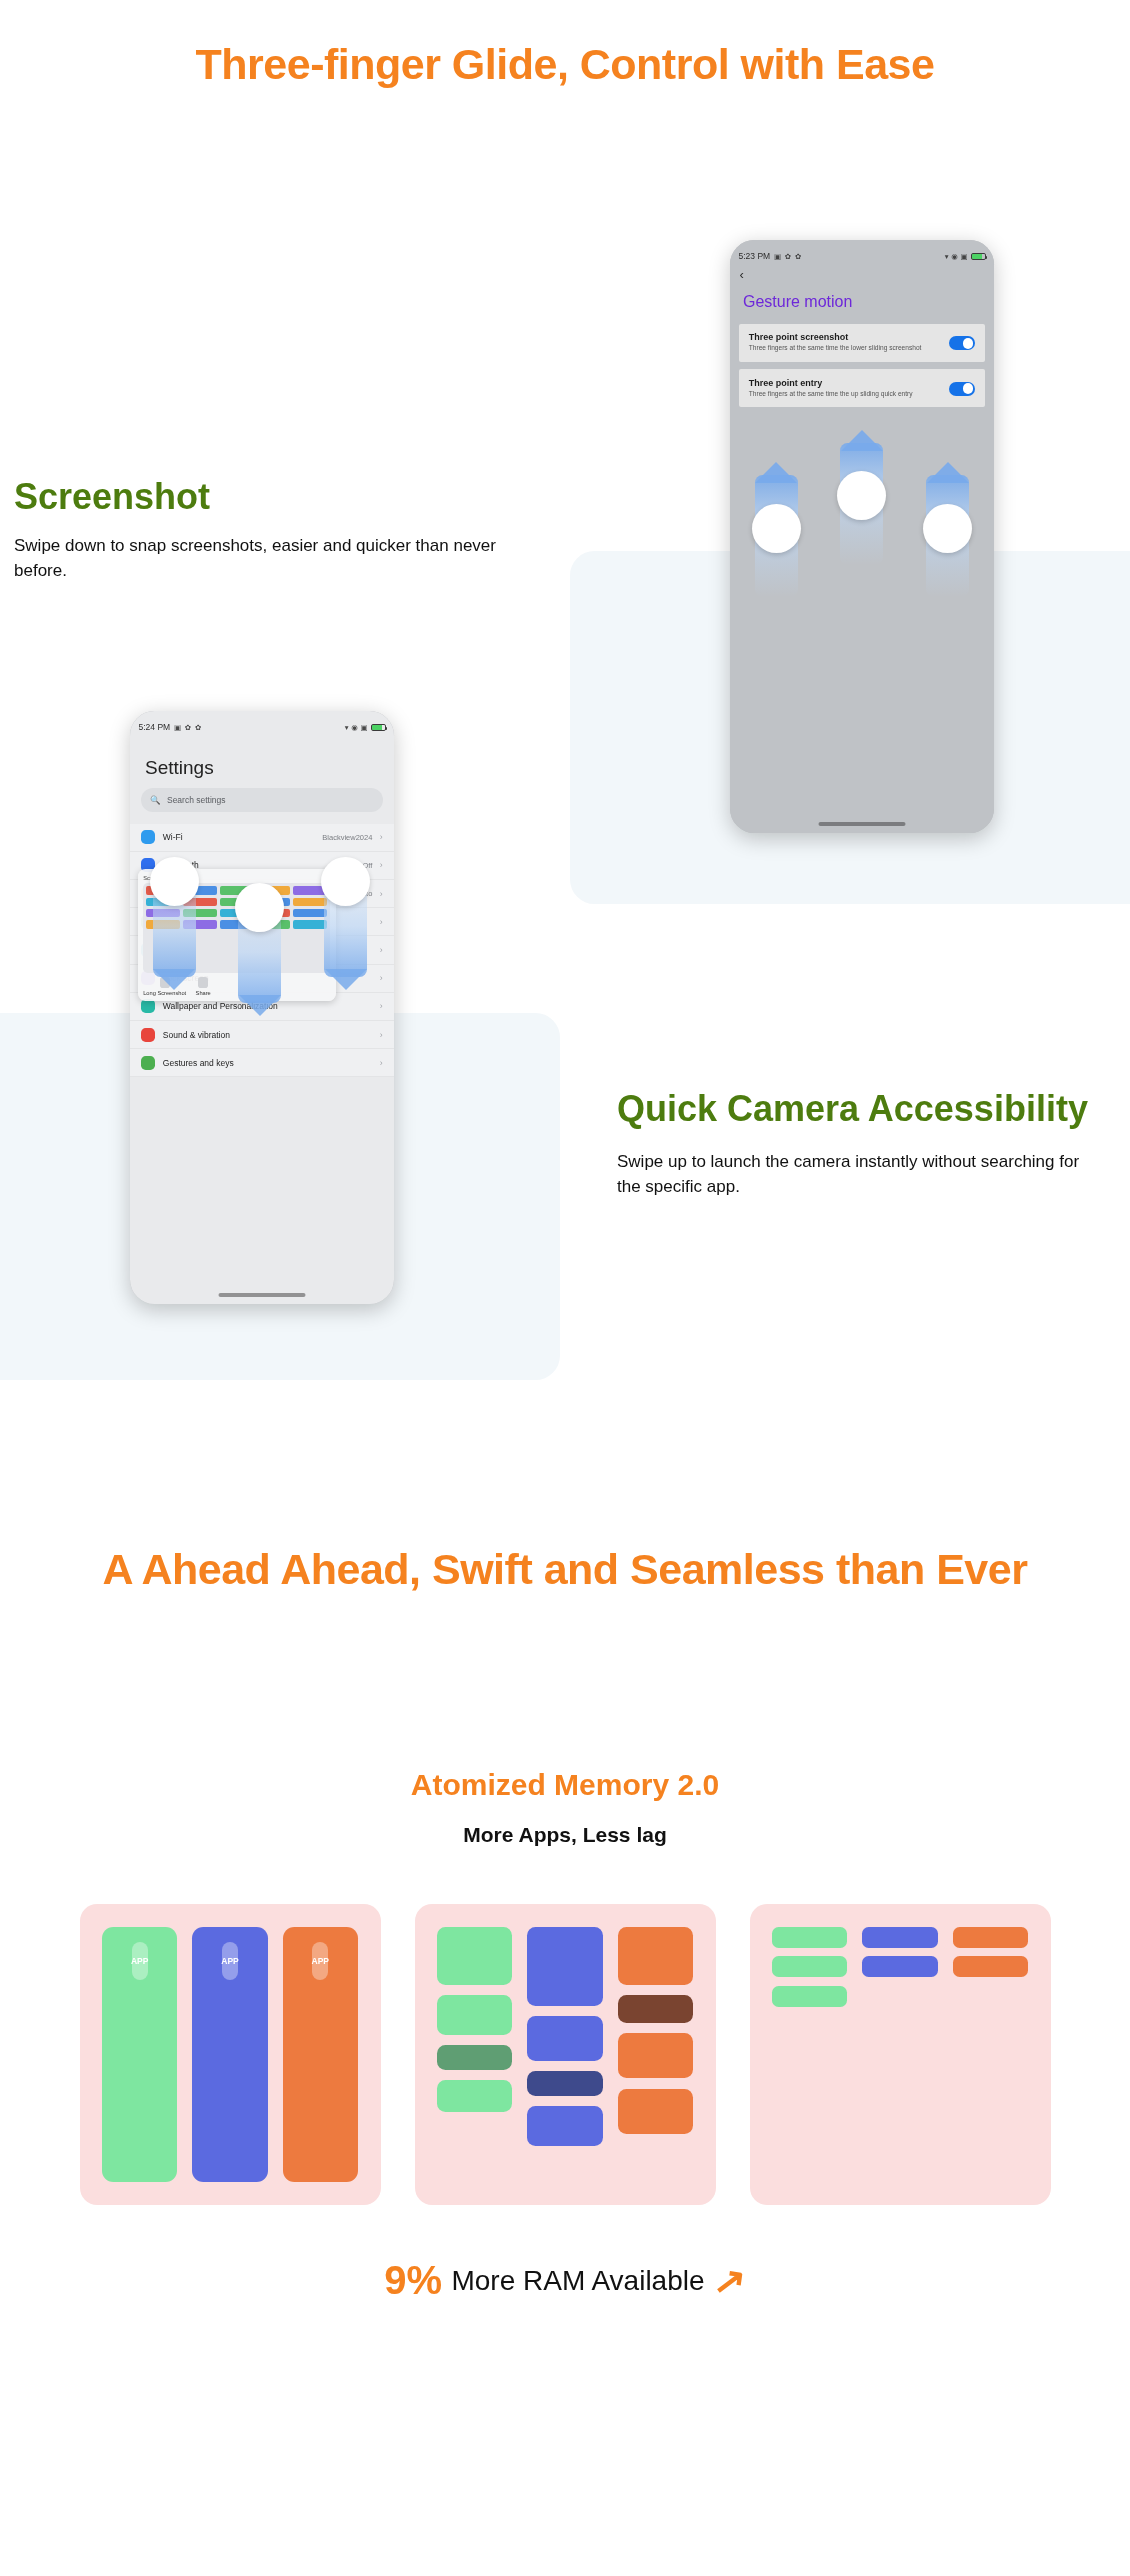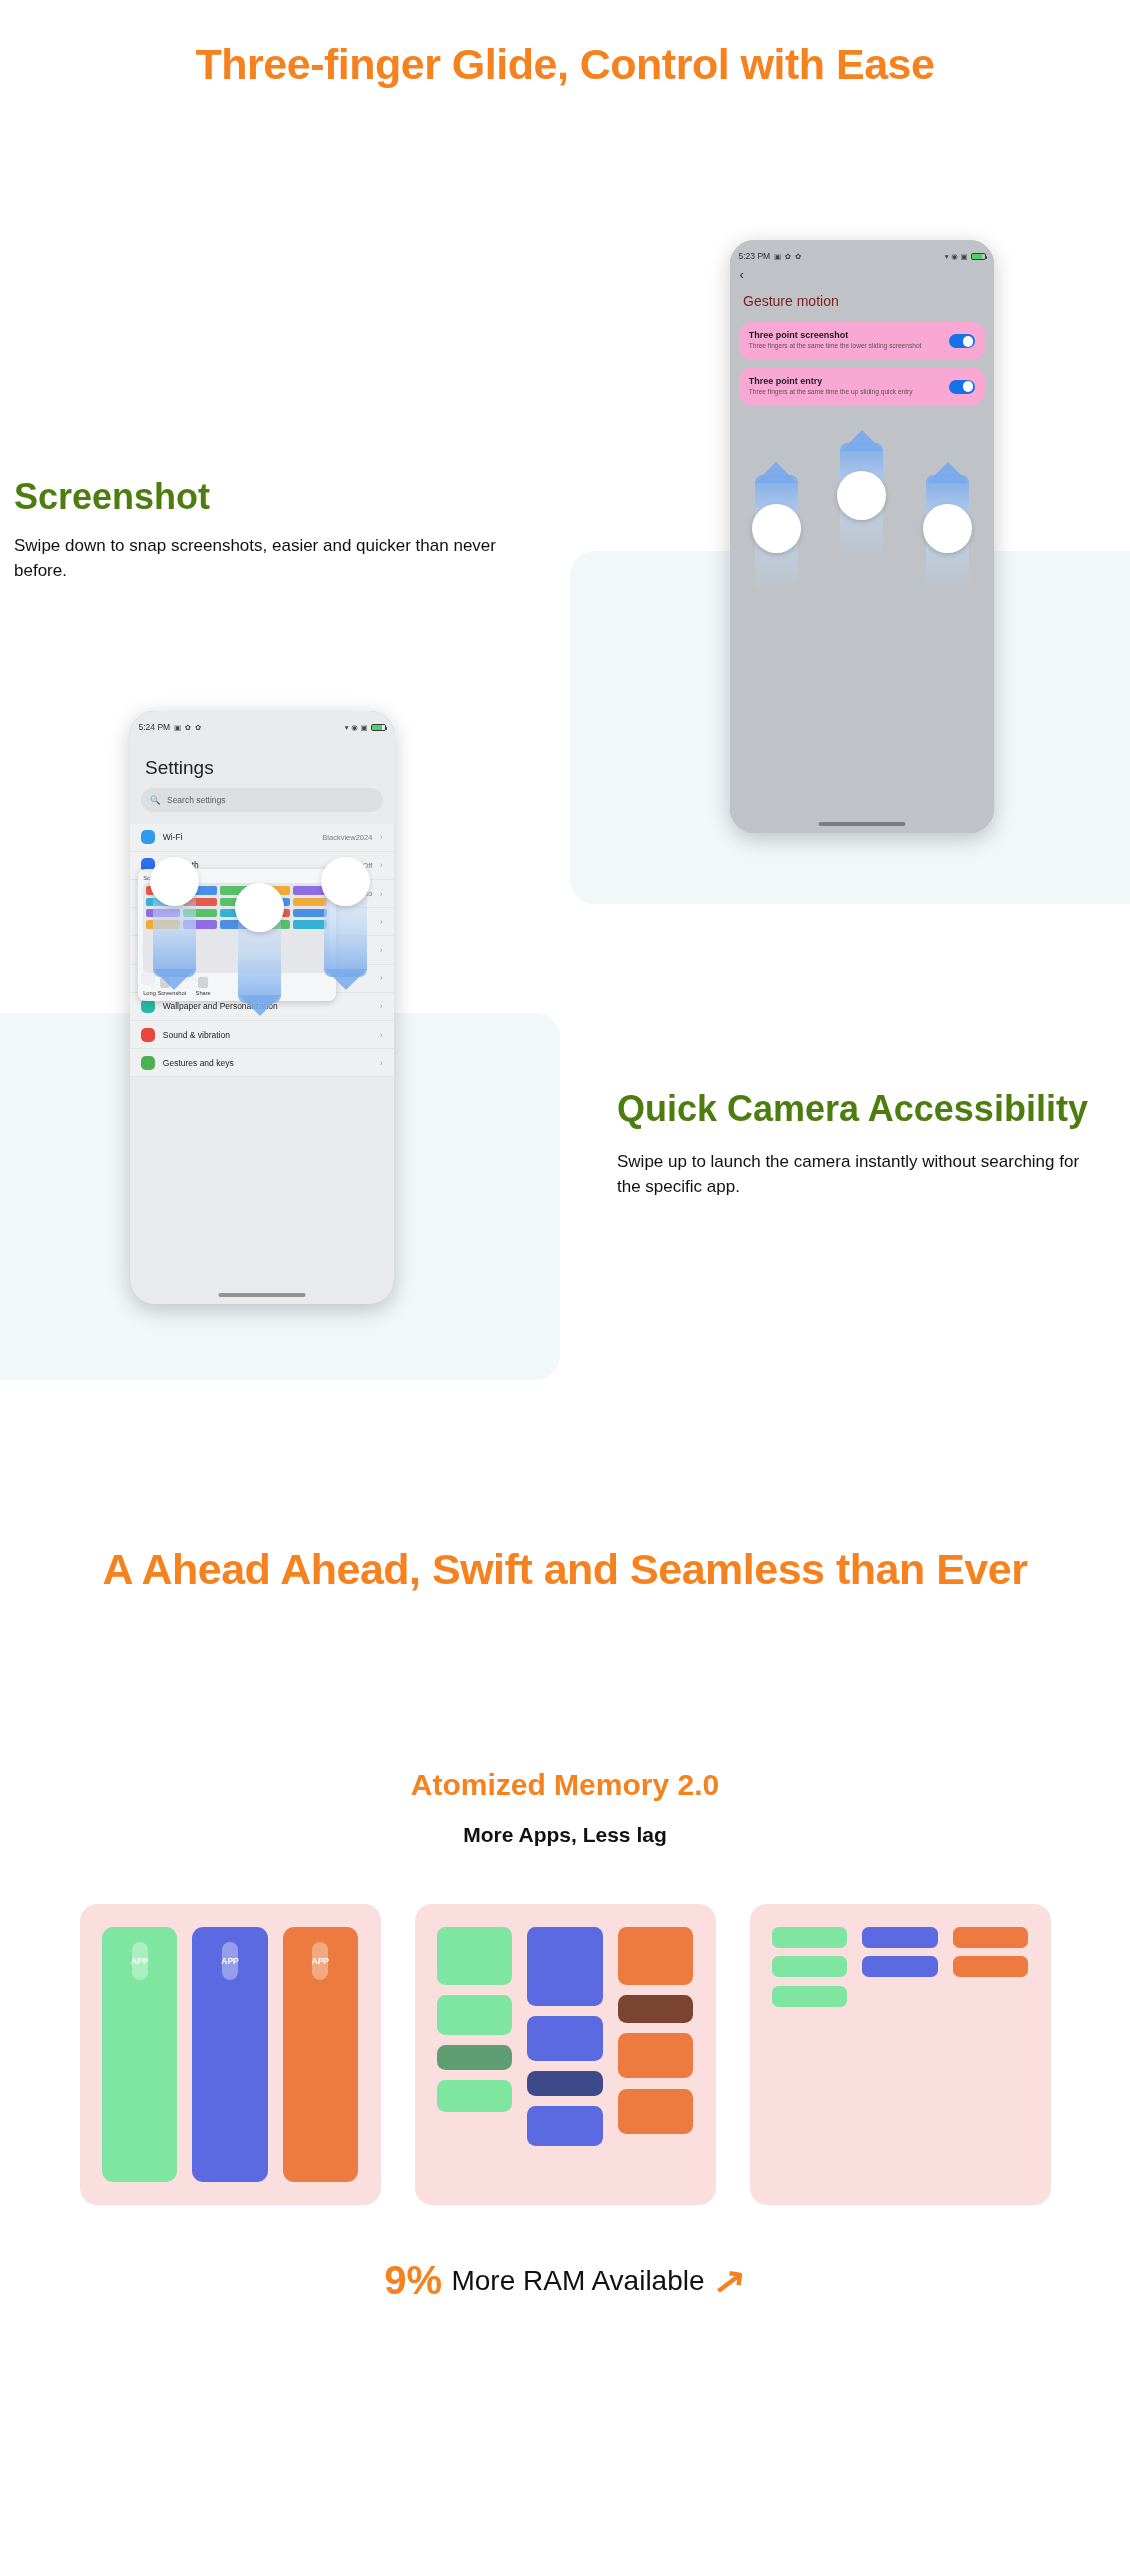--- a/index.html
+++ b/index.html
@@ -69,23 +69,23 @@
   .sb-ic { font-size: 7.5px; opacity: .85; }
   .batt {
     width: 15px; height: 7.5px; border: 0.9px solid #3a3a3a; border-radius: 1.9px;
     position: relative; background: linear-gradient(to right,#4cd264 0 78%,transparent 78%);
   }
   .batt:after{ content:""; position:absolute; right:-2.8px; top:1.9px; width:1.9px; height:3.8px; background:#3a3a3a; border-radius:0 0.9px 0.9px 0;}
 
   
   .g-screen { background: #bfc2c6; height: 100%; position: relative; }
   .g-back { padding: 5.7px 9.4px 0; font-size: 13px; color: #2e2e2e; }
-  .g-head { font-size: 14px; padding: 11.3px 13px 13px; color: #7f1d1d; }
+  .g-head { font-size: 16px; padding: 11.3px 13px 13px; color: #6d28d9; }
   .g-card {
-    background: #f9a8d4; margin: 0 9.4px 7.5px; border-radius: 13px;
+    background: #e5e5e5; margin: 0 9.4px 7.5px; border-radius: 2px;
     padding: 8.5px 9.4px; display: flex; align-items: flex-start; gap: 7.5px;
   }
   .g-card .txt { flex: 1; }
   .g-card .t1 { font-size: 9px; color: #1c1c1c; font-weight: 600; }
   .g-card .t2 { font-size: 6.6px; color: #555; line-height: 1.35; margin-top: 1.9px; }
   .toggle {
     width: 26px; height: 14px; border-radius: 8.5px; background: #1572e8;
     position: relative; flex: 0 0 auto; margin-top: 3.8px;
   }
   .toggle:after { content:""; position:absolute; right:1.9px; top:1.9px; width:10.4px; height:10.4px; border-radius:50%; background:#fff;}

